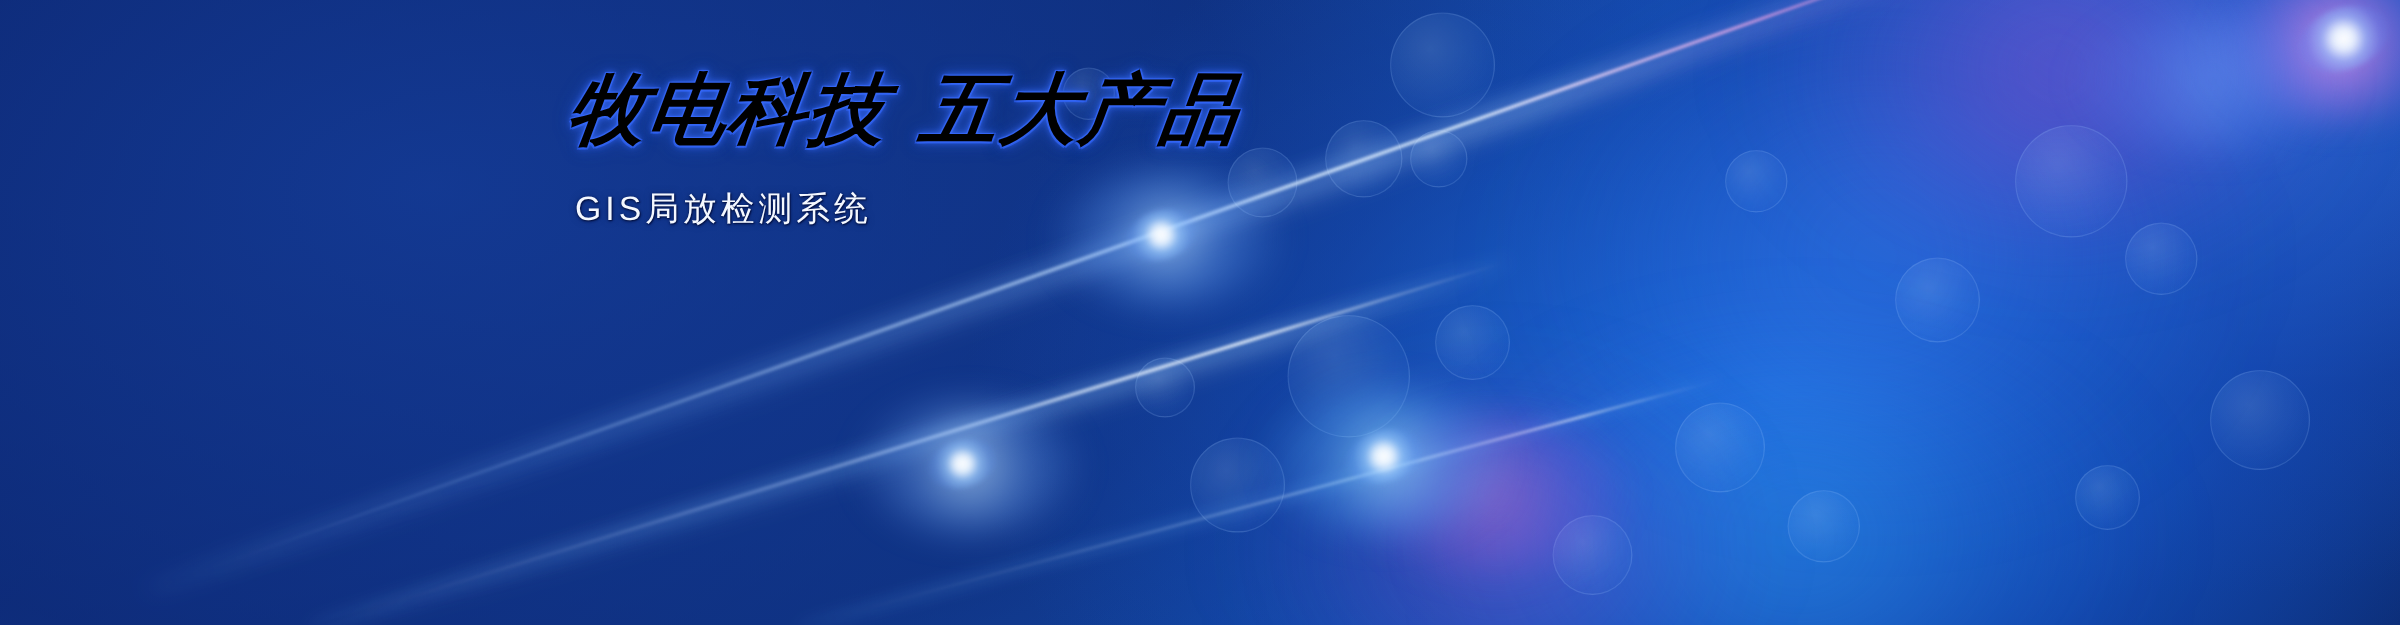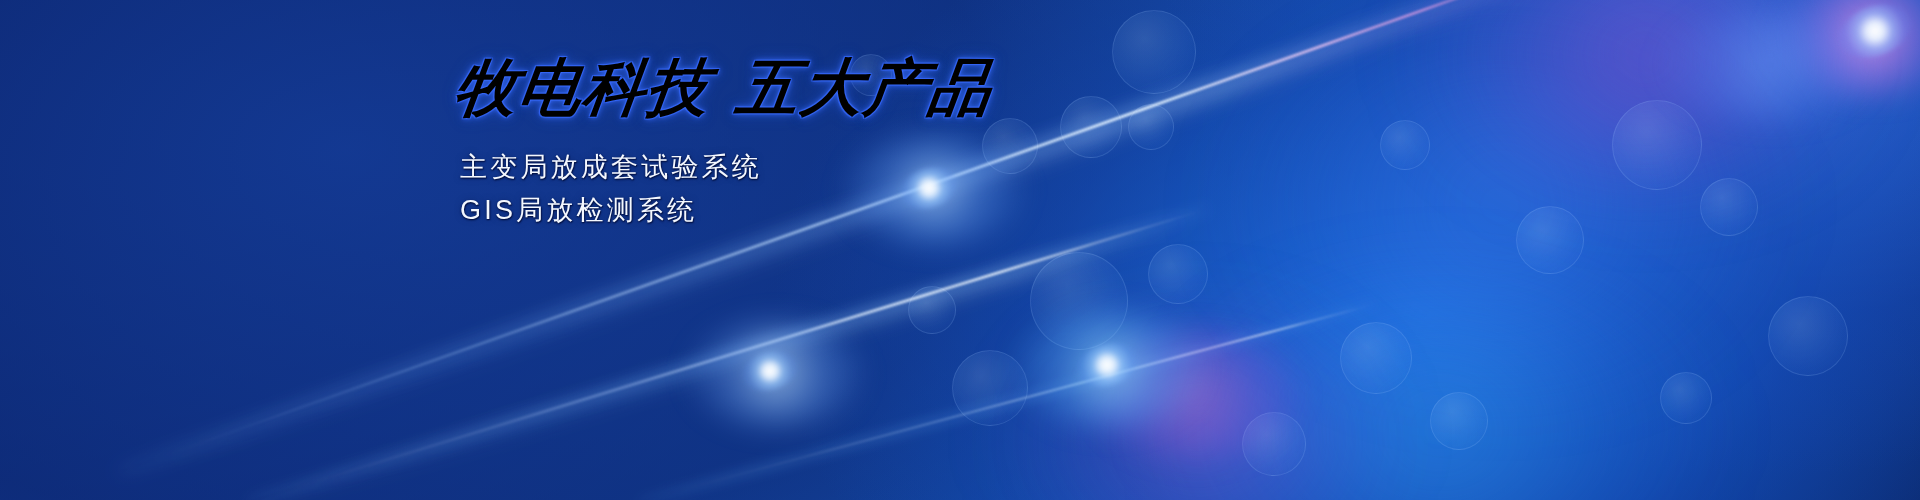--- a/index.html
+++ b/index.html
@@ -278,18 +278,17 @@
     <div class="comet comet-4"></div>
   </div>
 
   <div class="content">
 
     <div class="headline">
       <span>牧电科技</span><span class="gap"></span><span>五大产品</span>
     </div>
 
     <ul class="product-list">
-      <li class="product-item">主变局放成套试验系统</li>
       <li class="product-item">GIS局放检测系统</li>
     </ul>
 
   </div>
 </div>
 
 </body></html>

